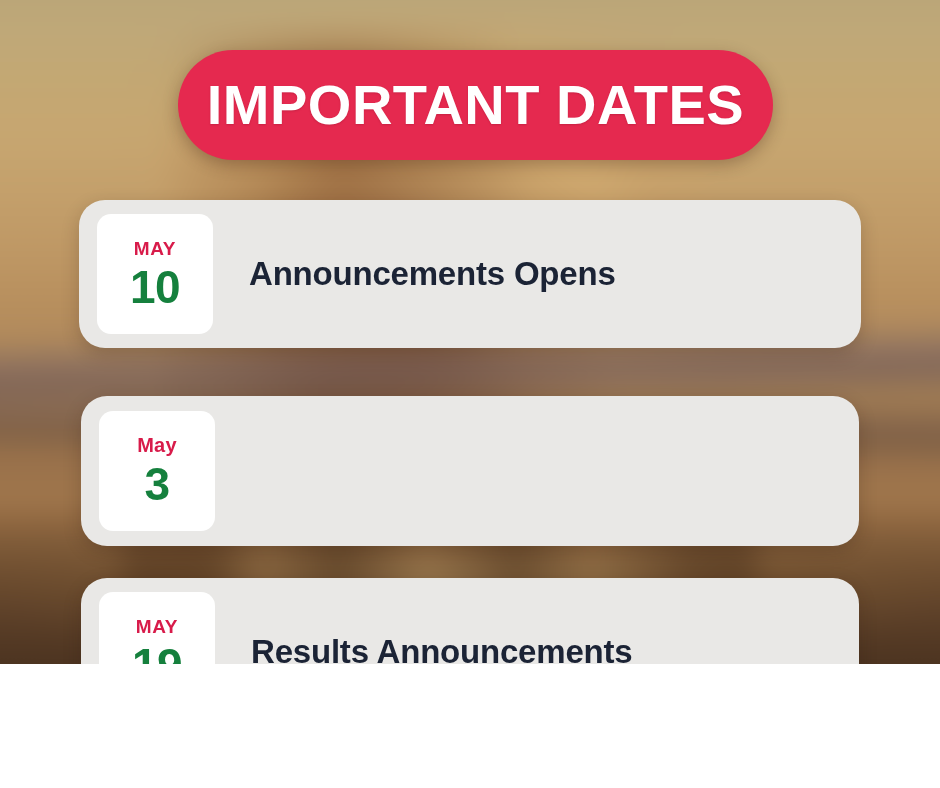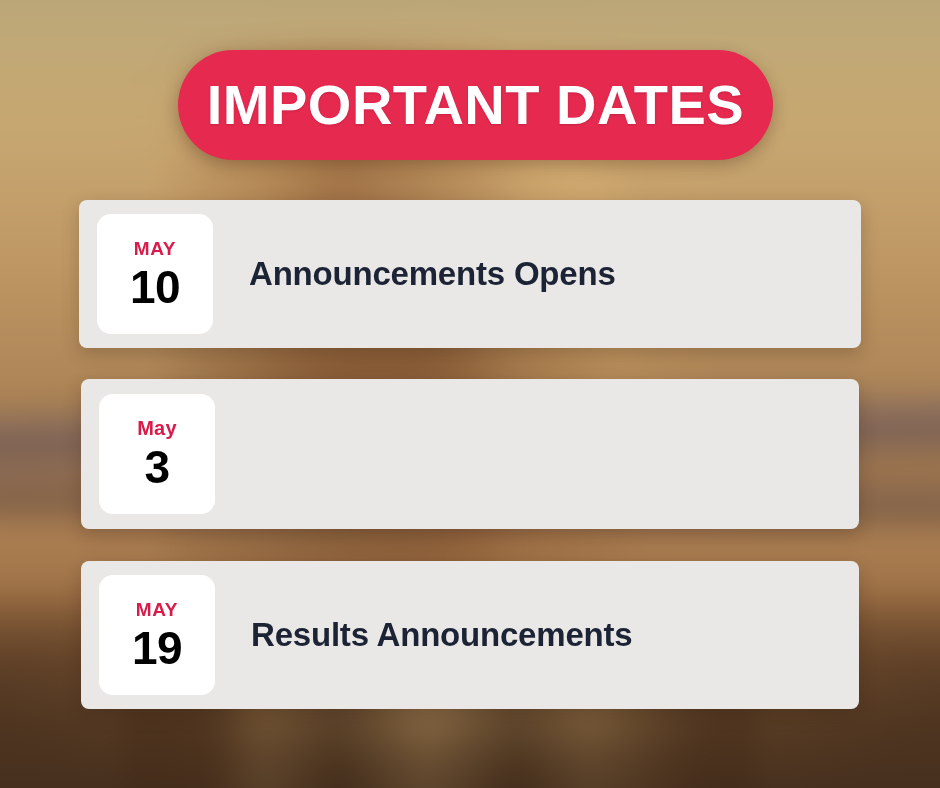--- a/index.html
+++ b/index.html
@@ -10,21 +10,21 @@
     width: 940px;
     height: 788px;
     overflow: hidden;
     font-family: "Liberation Sans", sans-serif;
   }
 
   
   .poster {
     position: relative;
     width: 940px;
-    height: 788px;
+    height: 664px;
     overflow: hidden;
     background: #9a8a66;
   }
 
   
   .bg-photo {
     position: absolute;
     inset: -40px;
     filter: blur(14px) saturate(1.05);
   }
@@ -199,23 +199,23 @@
 
   
   .rows {
     position: absolute;
     left: 0;
     top: 200px;
     width: 940px;
   }
   .date-card {
     position: relative;
-    margin: 0 auto 31px auto;
+    margin: 0 auto 48px auto;
     background: #e9e8e6;
-    border-radius: 8px;
+    border-radius: 26px;
     display: flex;
     align-items: center;
     box-shadow: 0 6px 18px rgba(45, 25, 14, 0.22);
     box-sizing: border-box;
   }
   .date-card.row-1 { width: 782px; height: 148px; padding: 14px 18px; }
   .date-card.row-2 { width: 778px; height: 150px; padding: 14px 18px; margin-bottom: 32px; }
   .date-card.row-3 { width: 778px; height: 148px; padding: 14px 18px; margin-bottom: 0; }
 
   .date-box {
@@ -233,21 +233,21 @@
   .date-month {
     color: #d81b4a;
     font-size: 19px;
     font-weight: 700;
     letter-spacing: 0.6px;
     line-height: 1;
     margin-bottom: 6px;
   }
   .date-month.mixed-case { font-size: 20px; letter-spacing: 0.2px; }
   .date-day {
-    color: #000000;
+    color: #15803d;
     font-size: 46px;
     font-weight: 700;
     line-height: 1;
     letter-spacing: -0.5px;
   }
 
   .date-label {
     flex: 1 1 auto;
     padding-left: 36px;
     padding-right: 12px;

